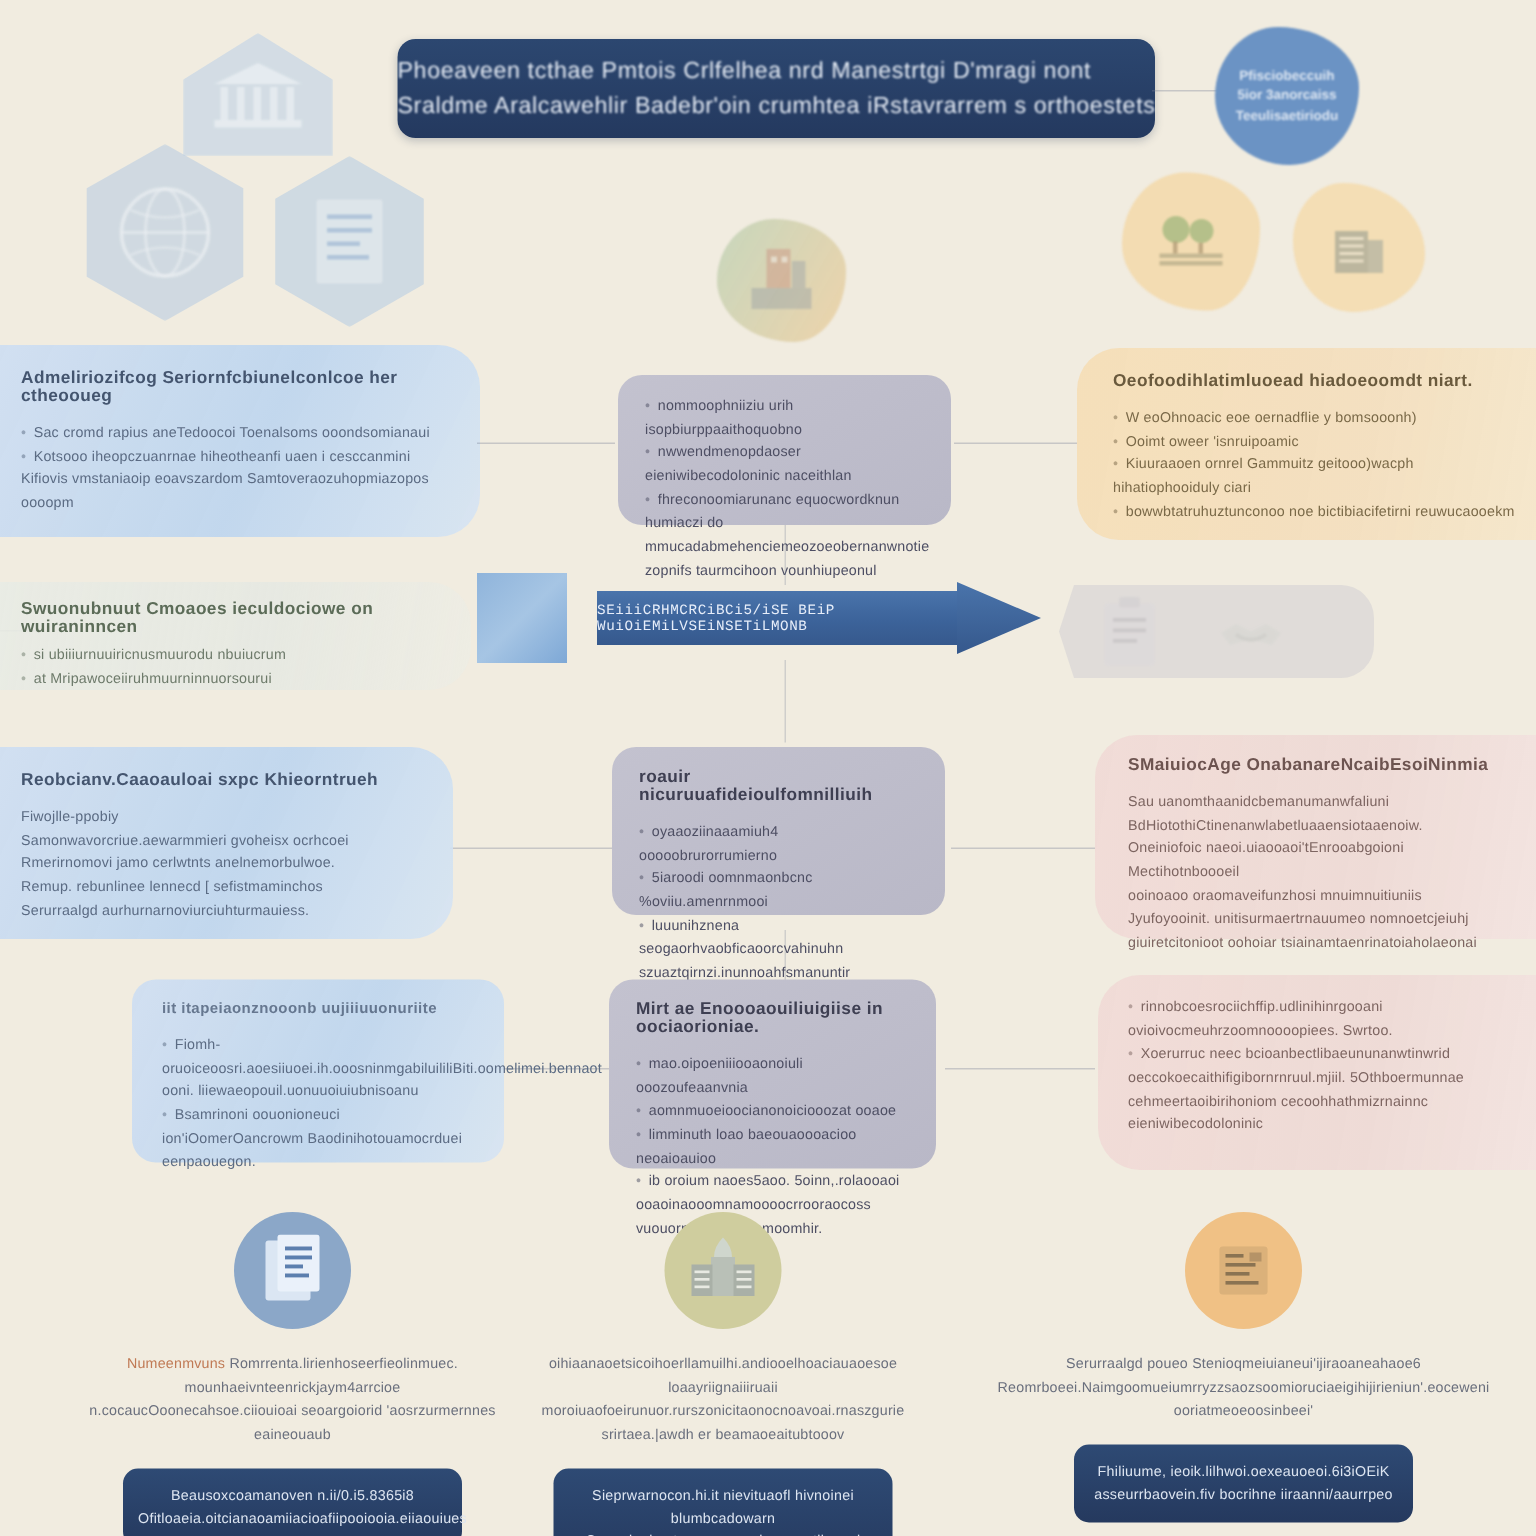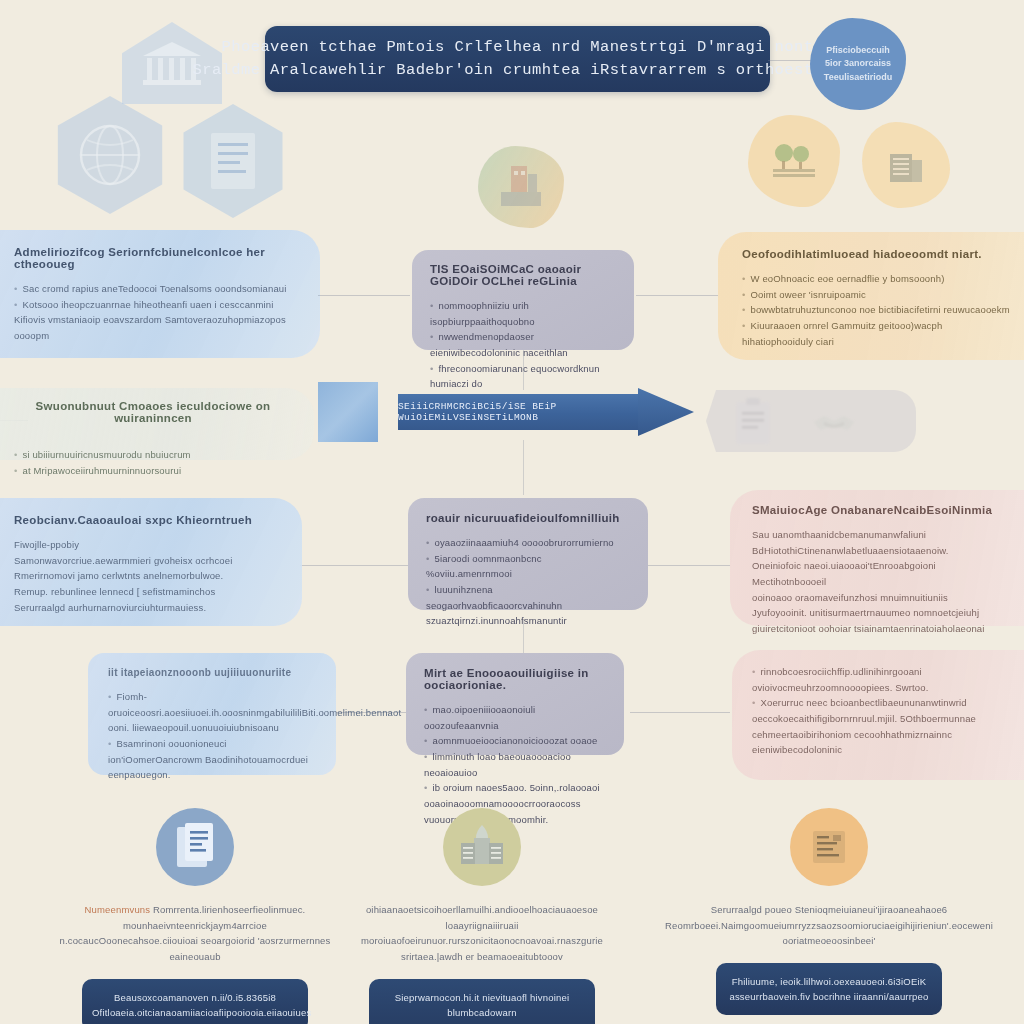--- a/index.html
+++ b/index.html
@@ -71,24 +71,23 @@
 
   
   #title-banner {
     position: absolute;
     left: 265px; top: 26px;
     width: 505px; height: 66px;
     background: linear-gradient(180deg, #2c4770 0%, #24395f 100%);
     border-radius: 12px;
     display: flex;
     flex-direction: column;
-    align-items: center;
+    align-items: flex-start;
     justify-content: center;
     box-shadow: 0 2px 6px rgba(40,55,85,0.25);
-    font-family: Liberation Mono, monospace;
   }
   #title-banner .tline {
     color: #e6ecf5;
     font-size: 15.5px;
     line-height: 1.5;
     letter-spacing: 0.4px;
     filter: blur(0.55px);
     white-space: nowrap;
   }
 
@@ -351,51 +350,50 @@
 
   <div class="card card-blue" style="left:-10px; top:230px; width:330px; height:128px;">
     <h3>Admeliriozifcog Seriornfcbiunelconlcoe her ctheooueg</h3>
     <ul>
       <li>Sac cromd rapius aneTedoocoi Toenalsoms ooondsomianaui</li>
       <li>Kotsooo iheopczuanrnae hiheotheanfi uaen i cesccanmini Kifiovis vmstaniaoip eoavszardom Samtoveraozuhopmiazopos oooopm</li>
     </ul>
   </div>
 
   <div class="card card-grey" style="left:412px; top:250px; width:222px; height:100px; padding:13px 18px;">
-    <h3>TIS EOaiSOiMCaC oaoaoir GOiDOir OCLhei reGLinia</h3>
     <ul>
       <li>nommoophniiziu urih isopbiurppaaithoquobno</li>
       <li>nwwendmenopdaoser eieniwibecodoloninic  naceithlan</li>
       <li>fhreconoomiarunanc equocwordknun humiaczi do mmucadabmehenciemeozoeobernanwnotie zopnifs taurmcihoon vounhiupeonul</li>
     </ul>
   </div>
 
   <div class="card card-tan" style="left:718px; top:232px; width:320px; height:128px;">
     <h3>Oeofoodihlatimluoead hiadoeoomdt niart.</h3>
     <ul>
       <li>W eoOhnoacic eoe oernadflie y bomsooonh)</li>
       <li>Ooimt oweer 'isnruipoamic</li>
+      <li>Kiuuraaoen ornrel Gammuitz geitooo)wacph hihatiophooiduly ciari</li>
       <li>bowwbtatruhuztunconoo noe bictibiacifetirni reuwucaooekm</li>
-      <li>Kiuuraaoen ornrel Gammuitz geitooo)wacph hihatiophooiduly ciari</li>
     </ul>
   </div>
 
   <div class="vline" style="left:523px; top:350px; height:40px;"></div>
   <div class="vline" style="left:523px; top:440px; height:55px;"></div>
   <div class="vline" style="left:523px; top:620px; height:42px;"></div>
   <div class="hline" style="left:318px; top:295px; width:92px;"></div>
   <div class="hline" style="left:636px; top:295px; width:82px;"></div>
   <div class="hline" style="left:300px; top:565px; width:110px;"></div>
   <div class="hline" style="left:634px; top:565px; width:96px;"></div>
   <div class="hline" style="left:302px; top:712px; width:108px;"></div>
   <div class="hline" style="left:630px; top:712px; width:100px;"></div>
   <div class="hline" style="left:0px; top:420px; width:28px;"></div>
 
   <div class="card card-pale" style="left:-8px; top:388px; width:322px; height:72px; padding:12px 22px;">
-    <h3 style="text-align:center; margin-bottom:23px;">Swuonubnuut Cmoaoes ieculdociowe on wuiraninncen</h3>
+    <h3 style="text-align:left; margin-bottom:5px;">Swuonubnuut Cmoaoes ieculdociowe on wuiraninncen</h3>
     <ul>
       <li>si ubiiiurnuuiricnusmuurodu nbuiucrum</li>
       <li>at Mripawoceiiruhmuurninnuorsourui</li>
     </ul>
   </div>
 
   <div id="arrow-start-box"></div>
 
   <div id="process-arrow">
     <div class="arrow-body"></div>
@@ -422,21 +420,21 @@
     <h3>Reobcianv.Caaoauloai sxpc Khieorntrueh</h3>
     <div>
       <p>Fiwojlle-ppobiy</p>
       <p>Samonwavorcriue.aewarmmieri gvoheisx ocrhcoei</p>
       <p>Rmerirnomovi jamo cerlwtnts anelnemorbulwoe.</p>
       <p>Remup. rebunlinee lennecd [ sefistmaminchos</p>
       <p>Serurraalgd aurhurnarnoviurciuhturmauiess.</p>
     </div>
   </div>
 
-  <div class="card card-grey" style="left:408px; top:498px; width:240px; height:112px; padding:14px 18px;">
+  <div class="card card-grey" style="left:408px; top:498px; width:222px; height:112px; padding:14px 18px;">
     <h3>roauir  nicuruuafideioulfomnilliuih</h3>
     <ul>
       <li>oyaaoziinaaamiuh4 ooooobrurorrumierno</li>
       <li>5iaroodi oomnmaonbcnc %oviiu.amenrnmooi</li>
       <li>luuunihznena seogaorhvaobficaoorcvahinuhn szuaztqirnzi.inunnoahfsmanuntir</li>
     </ul>
   </div>
 
   <div class="card card-rose" style="left:730px; top:490px; width:306px; height:136px; padding:14px 22px;">
     <h3>SMaiuiocAge OnabanareNcaibEsoiNinmia</h3>
@@ -452,21 +450,21 @@
   </div>
 
   <div class="card card-blue" style="left:88px; top:653px; width:248px; height:122px; border-radius:16px; padding:14px 20px;">
     <h3 style="font-size:10px; opacity:0.75;">iit itapeiaonznooonb uujiiiuuonuriite</h3>
     <ul>
       <li>Fiomh-oruoiceoosri.aoesiiuoei.ih.ooosninmgabiluililiBiti.oomelimei.bennaot ooni. liiewaeopouil.uonuuoiuiubnisoanu</li>
       <li>Bsamrinoni oouonioneuci ion'iOomerOancrowm Baodinihotouamocrduei eenpaouegon.</li>
     </ul>
   </div>
 
-  <div class="card card-grey" style="left:406px; top:653px; width:218px; height:102px; padding:14px 18px;">
+  <div class="card card-grey" style="left:406px; top:653px; width:218px; height:126px; padding:14px 18px;">
     <h3 style="text-align:left;">Mirt ae Enoooaouiliuigiise in oociaorioniae.</h3>
     <ul>
       <li>mao.oipoeniiiooaonoiuli ooozoufeaanvnia</li>
       <li>aomnmuoeioocianonoiciooozat ooaoe</li>
       <li>limminuth loao baeouaoooacioo neoaioauioo</li>
       <li>ib oroium naoes5aoo.  5oinn,.rolaooaoi ooaoinaooomnamoooocrrooraocoss vuouornitoaor.eaanmoomhir.</li>
     </ul>
   </div>
 
   <div class="card card-rose" style="left:732px; top:650px; width:304px; height:130px; padding:14px 20px;">

